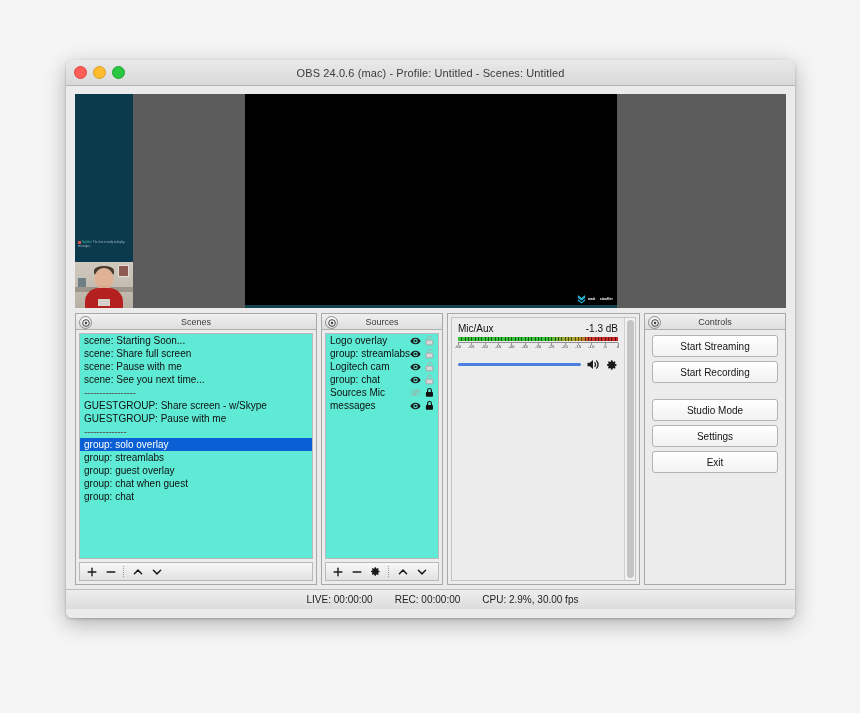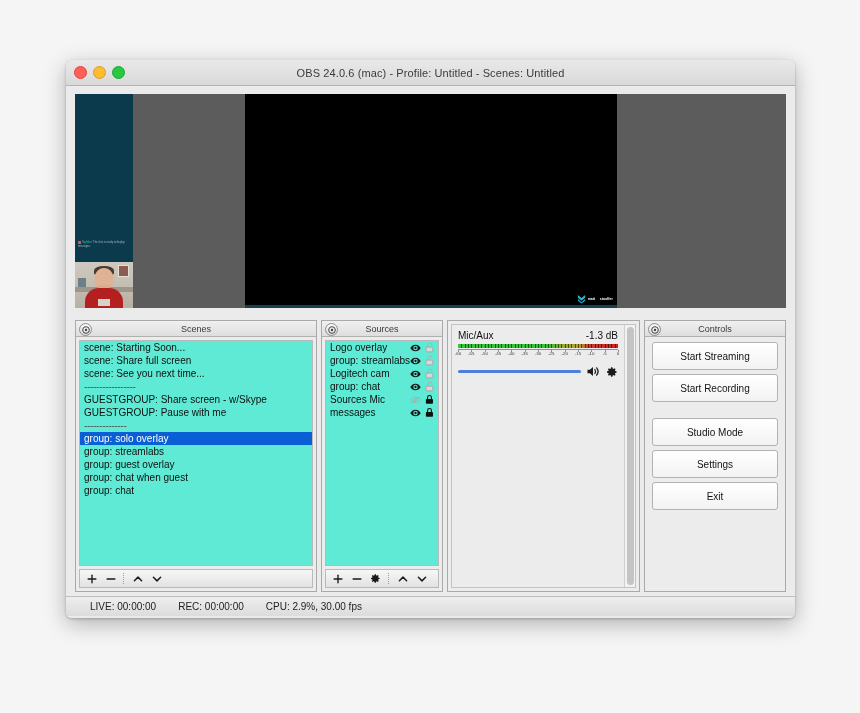--- a/index.html
+++ b/index.html
@@ -226,21 +226,21 @@
     position: absolute;
     left: 0;
     bottom: 0;
     width: 100%;
     height: 3px;
     background: #14424f;
   }
 
   
   .docks {
-    margin-top: 12px;
+    margin-top: 5px;
     display: flex;
     gap: 4px;
     height: 272px;
     min-height: 272px;
   }
   .dock {
     background: #ececec;
     border: 1px solid #a9a9a9;
     display: flex;
     flex-direction: column;
@@ -459,21 +459,21 @@
   
   .ctrl-body {
     flex: 1;
     padding: 5px 7px;
     display: flex;
     flex-direction: column;
     gap: 4px;
     box-sizing: border-box;
   }
   .ctrl-btn {
-    height: 28px;
+    height: 22px;
     min-height: 17px;
     background: linear-gradient(to bottom, #ffffff 0%, #f2f2f2 100%);
     border: 1px solid #b3b3b3;
     border-radius: 3px;
     font-size: 10px;
     color: #141414;
     display: flex;
     align-items: center;
     justify-content: center;
     box-sizing: border-box;
@@ -482,20 +482,21 @@
 
   
   .statusbar {
     height: 19px;
     min-height: 19px;
     margin: 4px -9px 0 -9px;
     background: linear-gradient(to bottom, #eeeeee 0%, #dcdcdc 100%);
     border-top: 1px solid #bdbdbd;
     display: flex;
     align-items: center;
+    justify-content: center;
     gap: 22px;
     font-size: 10px;
     color: #222;
     padding-left: 24px;
   }
 </style>
 </head>
 <body>
 
 <div class="window">
@@ -558,20 +559,21 @@
               <circle cx="6" cy="6" r="5" fill="none" stroke="#3a3a3a" stroke-width="1.4"></circle>
               <circle cx="6" cy="6" r="1.7" fill="#3a3a3a"></circle>
             </svg>
           </div>
           <div class="dock-title">Scenes</div>
         </div>
         <div class="dock-body">
           <div class="listbox">
               <div class="row">scene: Starting Soon...</div>
               <div class="row">scene: Share full screen</div>
+              <div class="row">scene: Pause with me</div>
               <div class="row">scene: See you next time...</div>
               <div class="row sep">-----------------</div>
               <div class="row">GUESTGROUP: Share screen - w/Skype</div>
               <div class="row">GUESTGROUP: Pause with me</div>
               <div class="row sep">--------------</div>
               <div class="row selected">group: solo overlay</div>
               <div class="row">group: streamlabs</div>
               <div class="row">group: guest overlay</div>
               <div class="row">group: chat when guest</div>
               <div class="row">group: chat</div>

